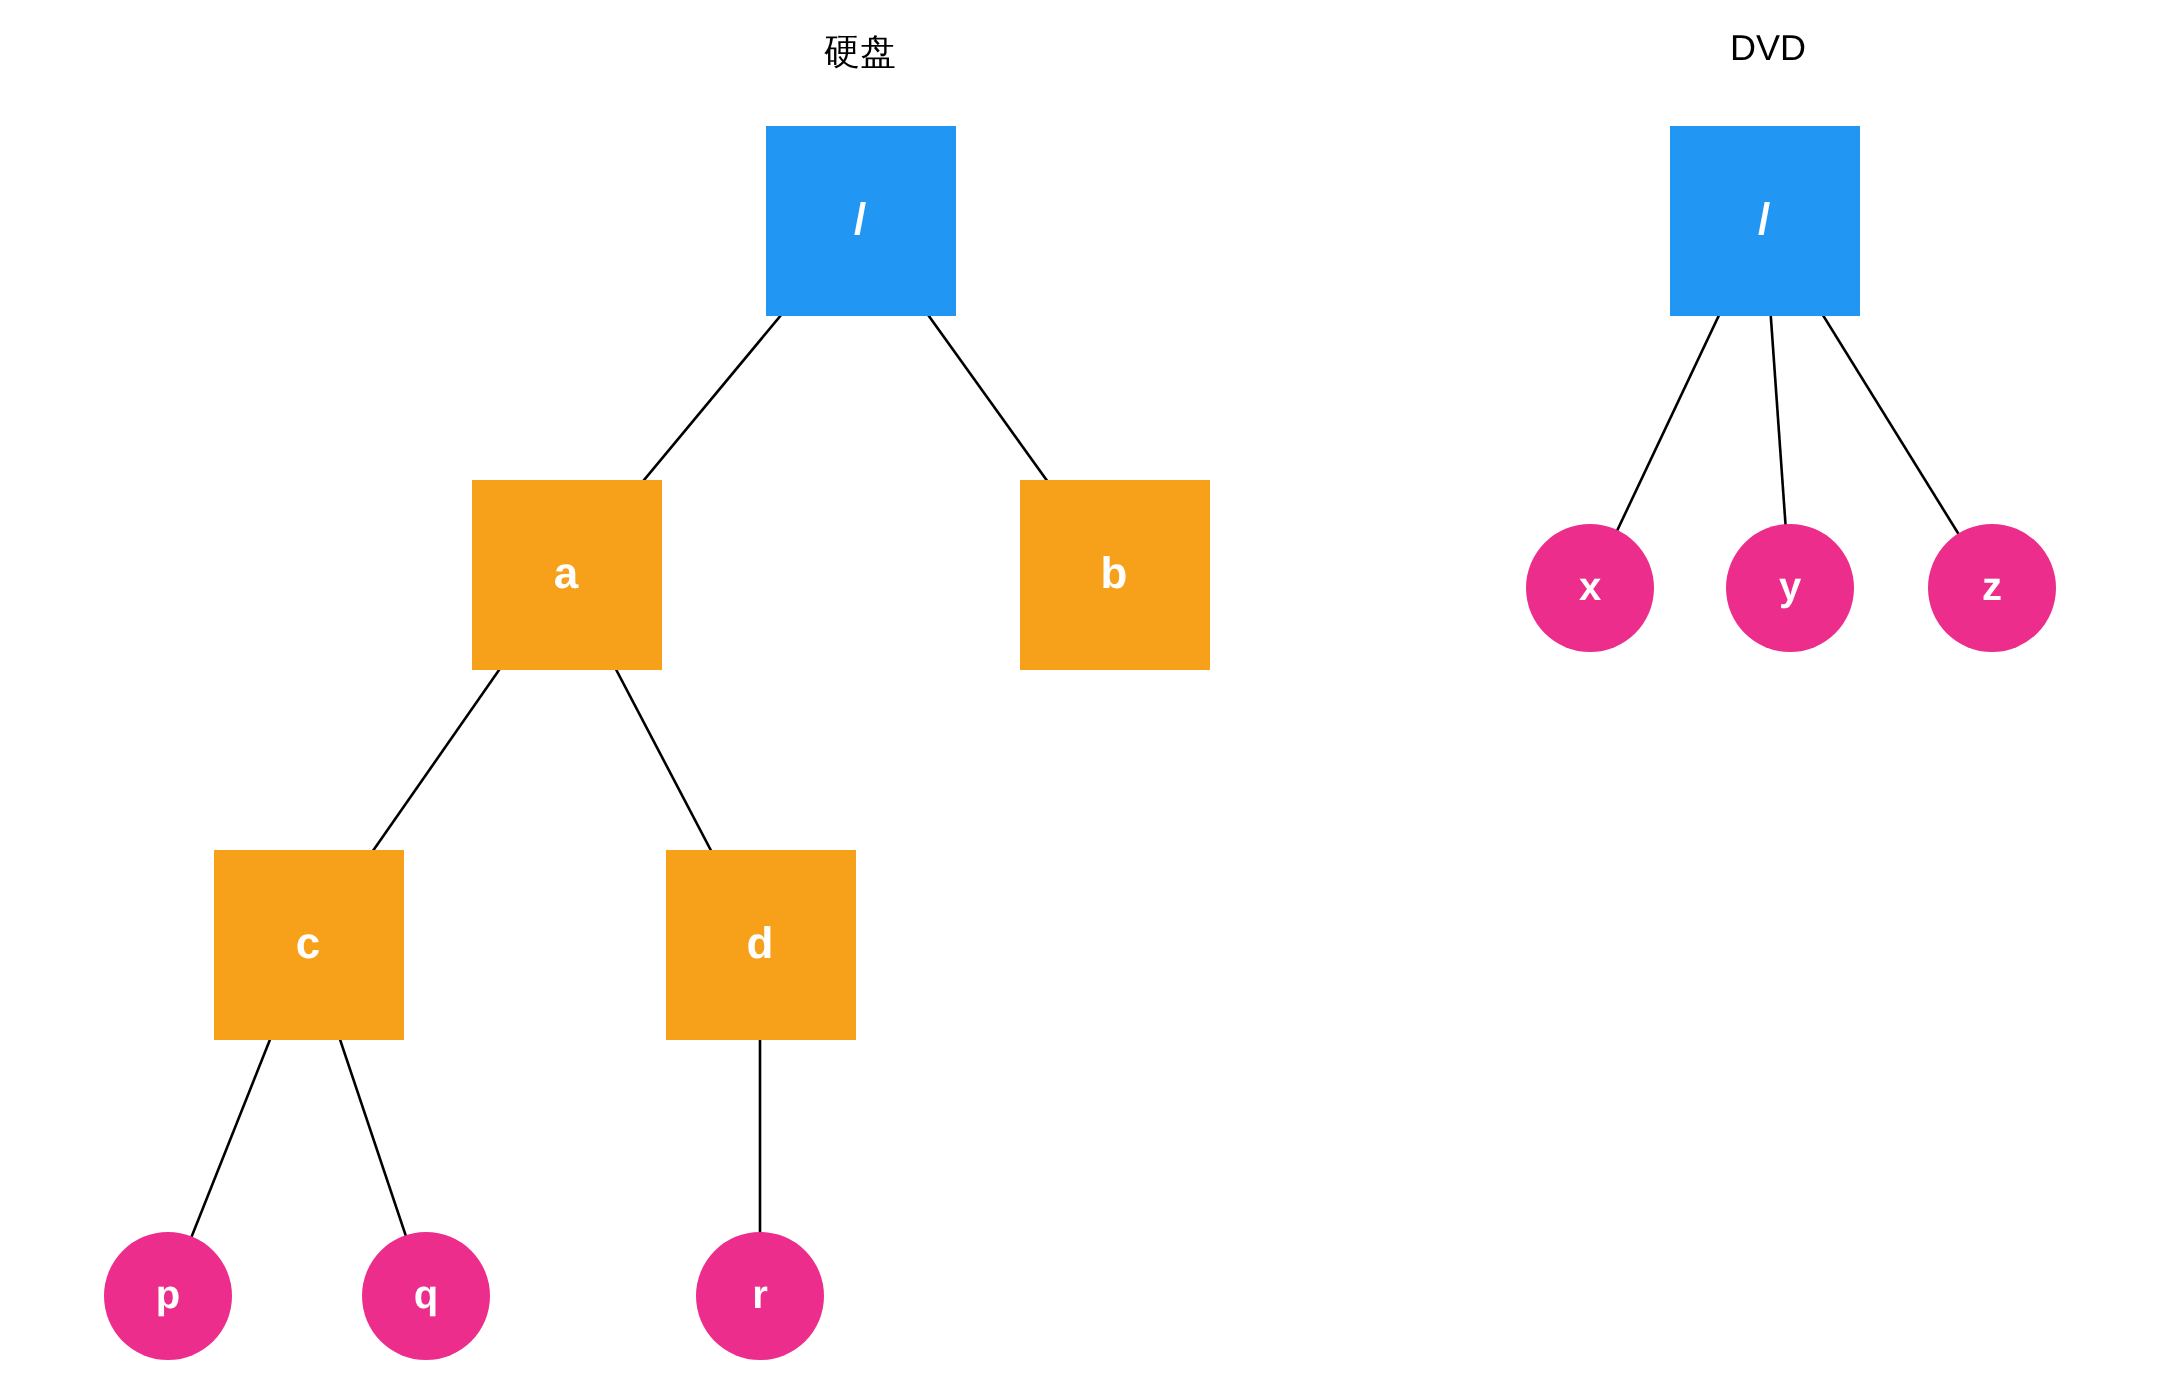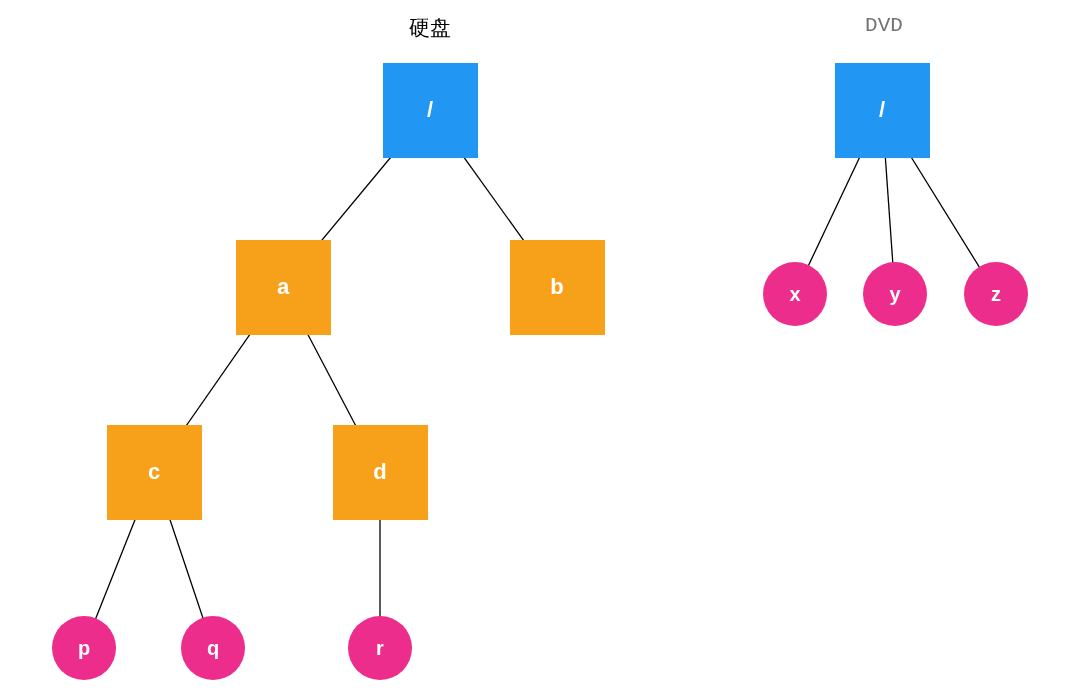--- a/index.html
+++ b/index.html
@@ -19,26 +19,25 @@
     position: absolute;
     left: 0;
     top: 0;
     width: 1080px;
     height: 696px;
     z-index: 1;
   }
   .tree-title {
     position: absolute;
     transform: translateX(-50%);
-    font-size: 21px;
+    font-size: 18px;
     font-weight: 500;
     color: #000000;
     white-space: nowrap;
     z-index: 3;
-    font-family: Liberation Mono, monospace;
   }
   .node {
     position: absolute;
     display: flex;
     align-items: center;
     justify-content: center;
     color: #ffffff;
     font-weight: bold;
     z-index: 2;
   }
@@ -84,21 +83,21 @@
     </div>
     <div class="node circle" style="width: 64px; height: 64px; left: 52px; top: 616px; background: rgb(237, 45, 139); color: rgb(255, 255, 255);">
       <span>p</span>
     </div>
     <div class="node circle" style="width: 64px; height: 64px; left: 181px; top: 616px; background: rgb(237, 45, 139); color: rgb(255, 255, 255);">
       <span>q</span>
     </div>
     <div class="node circle" style="width: 64px; height: 64px; left: 348px; top: 616px; background: rgb(237, 45, 139); color: rgb(255, 255, 255);">
       <span>r</span>
     </div>
-    <div class="tree-title" style="left: 884px; top: 14px; color: #737373;">DVD</div>
+    <div class="tree-title" style="left: 884px; top: 14px; color: #000000;">DVD</div>
     <div class="node square" style="width: 95px; height: 95px; left: 834.5px; top: 62.5px; background: rgb(33, 150, 243); color: rgb(255, 255, 255);">
       <span>/</span>
     </div>
     <div class="node circle" style="width: 64px; height: 64px; left: 763px; top: 262px; background: rgb(237, 45, 139); color: rgb(255, 255, 255);">
       <span>x</span>
     </div>
     <div class="node circle" style="width: 64px; height: 64px; left: 863px; top: 262px; background: rgb(237, 45, 139); color: rgb(255, 255, 255);">
       <span>y</span>
     </div>
     <div class="node circle" style="width: 64px; height: 64px; left: 964px; top: 262px; background: rgb(237, 45, 139); color: rgb(255, 255, 255);">

